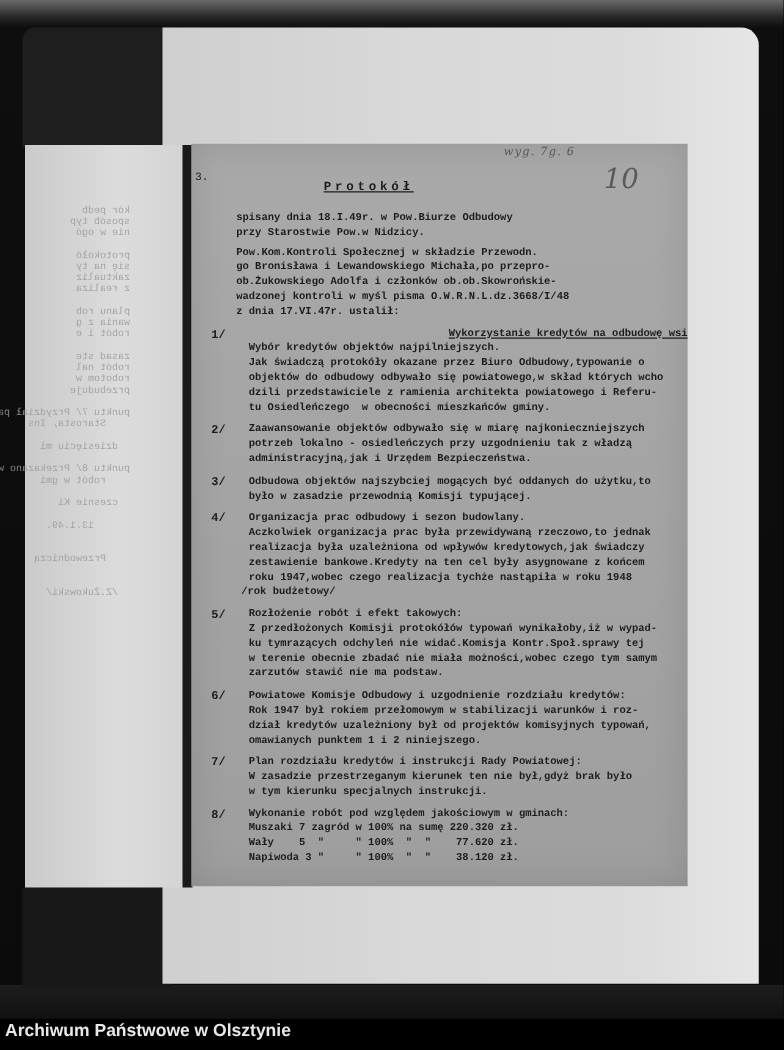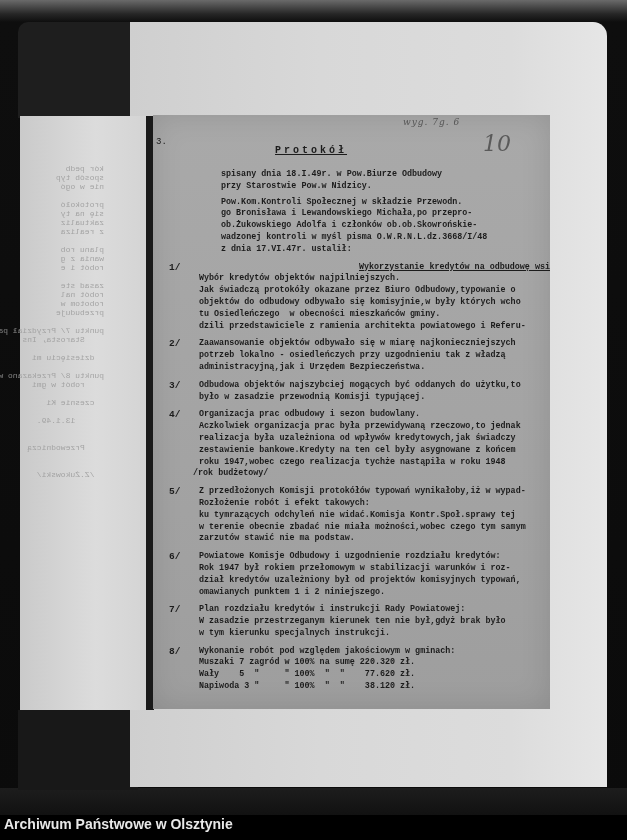--- a/index.html
+++ b/index.html
@@ -69,28 +69,27 @@
       font-family: "DejaVu Serif", serif; font-style: italic; color: #5a5a5a !important;
       font-size: 22px;
     }
     .page-mark {
       position: absolute; left: 3px; top: 22px; font-size: 9px;
     }
     .title {
       position: absolute; left: 106px; top: 30px;
       font-size: 10px; font-weight: bold; letter-spacing: 3px;
       text-decoration: underline;
-      margin-left: 16px;
     }
     .body {
       position: absolute; left: 0; top: 54px; width: 397px;
       font-size: 8.4px; line-height: 11.8px; font-weight: bold;
     }
     .line { white-space: pre; height: 11.8px; }
-    .intro { padding-left: 68px; }
+    .intro { padding-left: 36px; }
     .intro .gap { height: 4px; }
     .item { position: relative; padding-left: 46px; margin-top: 6px; }
     .item-num {
       position: absolute; left: 16px; top: 0; font-size: 9.5px;
     }
     .item-head { text-decoration: underline; text-align: right; }
 
     .caption {
       position: absolute; left: 4px; top: 816px;
       font-family: "Liberation Sans", sans-serif; font-size: 14px; font-weight: bold;
@@ -161,23 +160,23 @@
       <div class="line">ob.Żukowskiego Adolfa i członków ob.ob.Skowrońskie-</div>
       <div class="line">wadzonej kontroli w myśl pisma O.W.R.N.L.dz.3668/I/48</div>
       <div class="line">z dnia 17.VI.47r. ustalił:</div>
     </div>
 
     <div class="item">
       <span class="item-num">1/</span>
       <div class="line item-head">Wykorzystanie kredytów na odbudowę wsi</div>
       <div class="line">Wybór kredytów objektów najpilniejszych.</div>
       <div class="line">Jak świadczą protokóły okazane przez Biuro Odbudowy,typowanie o</div>
-      <div class="line">objektów do odbudowy odbywało się komisyjnie,w były których wcho</div>
+      <div class="line">objektów do odbudowy odbywało się powiatowego,w skład których wcho</div>
+      <div class="line">dzili przedstawiciele z ramienia architekta powiatowego i Referu-</div>
       <div class="line">tu Osiedleńczego  w obecności mieszkańców gminy.</div>
-      <div class="line">dzili przedstawiciele z ramienia architekta powiatowego i Referu-</div>
     </div>
 
     <div class="item">
       <span class="item-num">2/</span>
       <div class="line">Zaawansowanie objektów odbywało się w miarę najkonieczniejszych</div>
       <div class="line">potrzeb lokalno - osiedleńczych przy uzgodnieniu tak z władzą</div>
       <div class="line">administracyjną,jak i Urzędem Bezpieczeństwa.</div>
     </div>
 
     <div class="item">
@@ -191,22 +190,22 @@
       <div class="line">Organizacja prac odbudowy i sezon budowlany.</div>
       <div class="line">Aczkolwiek organizacja prac była przewidywaną rzeczowo,to jednak</div>
       <div class="line">realizacja była uzależniona od wpływów kredytowych,jak świadczy</div>
       <div class="line">zestawienie bankowe.Kredyty na ten cel były asygnowane z końcem</div>
       <div class="line">roku 1947,wobec czego realizacja tychże nastąpiła w roku 1948</div>
       <div class="line" style="margin-left:-6px">/rok budżetowy/</div>
     </div>
 
     <div class="item">
       <span class="item-num">5/</span>
+      <div class="line">Rozłożenie robót i efekt takowych:</div>
       <div class="line">Z przedłożonych Komisji protokółów typowań wynikałoby,iż w wypad-</div>
-      <div class="line">Rozłożenie robót i efekt takowych:</div>
       <div class="line">ku tymrazących odchyleń nie widać.Komisja Kontr.Społ.sprawy tej</div>
       <div class="line">w terenie obecnie zbadać nie miała możności,wobec czego tym samym</div>
       <div class="line">zarzutów stawić nie ma podstaw.</div>
     </div>
 
     <div class="item">
       <span class="item-num">6/</span>
       <div class="line">Powiatowe Komisje Odbudowy i uzgodnienie rozdziału kredytów:</div>
       <div class="line">Rok 1947 był rokiem przełomowym w stabilizacji warunków i roz-</div>
       <div class="line">dział kredytów uzależniony był od projektów komisyjnych typowań,</div>

